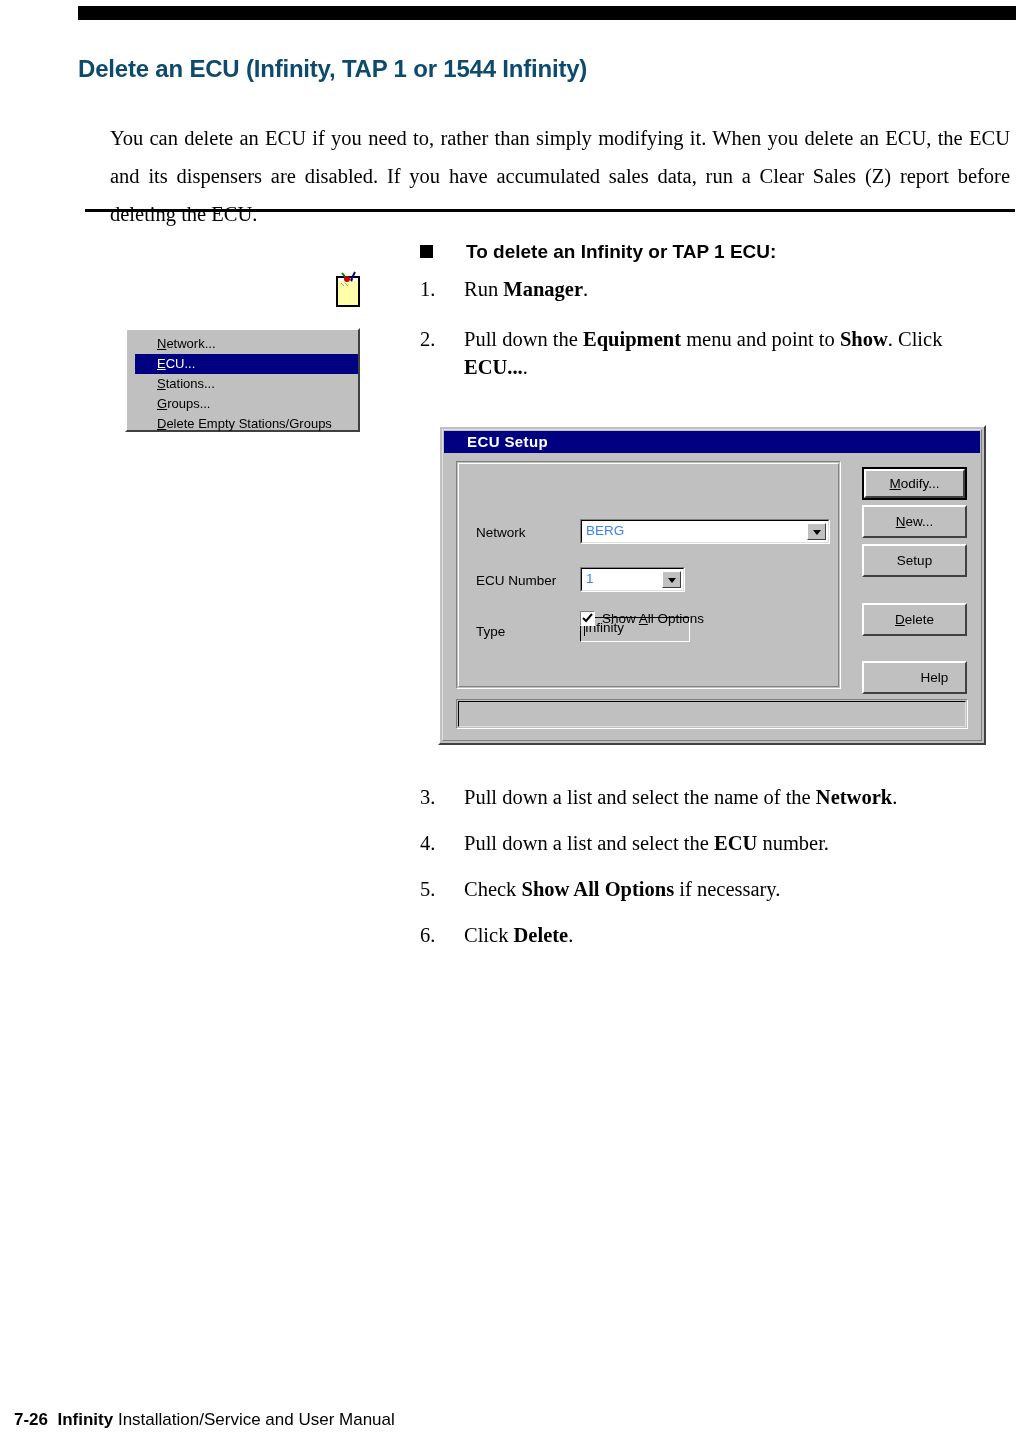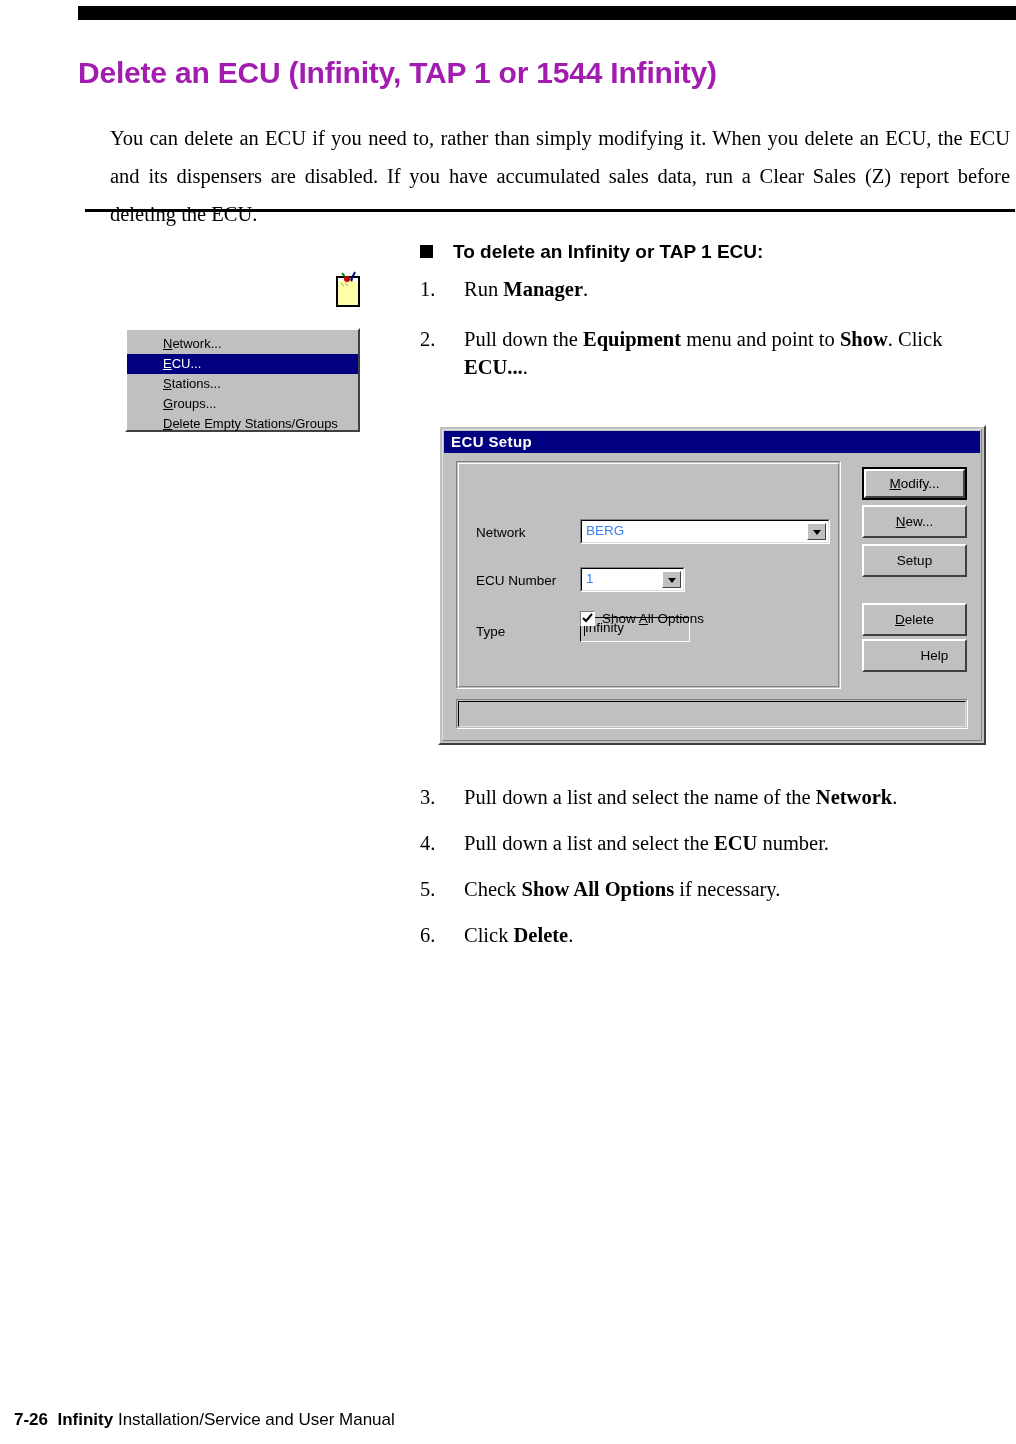--- a/index.html
+++ b/index.html
@@ -26,24 +26,24 @@
     height: 14px;
     background: #000000;
   }
   .page-title {
     position: absolute;
     left: 78px;
     top: 34px;
     width: 920px;
     font-family: "Liberation Sans", sans-serif;
     font-weight: bold;
-    font-size: 30px;
+    font-size: 24px;
     line-height: 38px;
     letter-spacing: -0.2px;
-    color: #a21caf;
+    color: #0c4a6e;
   }
   .intro-para {
     position: absolute;
     left: 110px;
     top: 98px;
     width: 900px;
     font-size: 20.5px;
     line-height: 38px;
     text-align: justify;
   }
@@ -70,21 +70,21 @@
     position: absolute;
     left: 420px;
     top: 240px;
     width: 580px;
     font-family: "Liberation Sans", sans-serif;
     font-weight: bold;
     font-size: 19px;
     line-height: 24px;
     display: flex;
     align-items: flex-start;
-    gap: 0;
+    gap: 13px;
   }
   .bullet-square {
     display: inline-block;
     width: 13px;
     height: 13px;
     background: #000000;
     margin-top: 5px;
     flex: 0 0 auto;
   }
   .proc-heading-text { margin-left: 20px; }
@@ -120,23 +120,24 @@
     border-right: 2px solid #404040;
     border-bottom: 2px solid #404040;
     box-sizing: border-box;
     font-family: "Liberation Sans", sans-serif;
     font-size: 13px;
     padding: 4px 0 0 0;
   }
   .menu-item {
     height: 20px;
     line-height: 20px;
-    padding-left: 36px;
+    padding-left: 22px;
     color: #000000;
     white-space: nowrap;
+    margin-left: 8px;
   }
   .menu-item.selected {
     background: #000080;
     color: #ffffff;
   }
   .menu-item u { text-decoration: underline; }
 
   
   .dlg {
     position: absolute;
@@ -166,21 +167,21 @@
     position: absolute;
     left: 4px;
     top: 4px;
     right: 4px;
     height: 22px;
     background: #000080;
     color: #ffffff;
     font-weight: bold;
     font-size: 15px;
     line-height: 22px;
-    padding-left: 7px;
+    padding-left: 23px;
     letter-spacing: 0.4px;
     box-sizing: border-box;
   }
   .group-box {
     position: absolute;
     left: 16px;
     top: 34px;
     width: 385px;
     height: 228px;
     border-top: 1px solid #808080;
@@ -474,20 +475,20 @@
     </span>
     <span id="chk-label">Show <u>A</u>ll Options</span>
   </div>
 
   <div class="btn default" style="left:422px; top:40px;padding-left:36px;">
     <span class="btn-face" id="btn-0"><u>M</u>odify...</span>
   </div>
   <div class="btn" style="left:422px; top:78px;" id="btn-1"><u>N</u>ew...</div>
   <div class="btn" style="left:422px; top:117px;" id="btn-2">Setup</div>
   <div class="btn" style="left:422px; top:176px;" id="btn-3"><u>D</u>elete</div>
-  <div class="btn" style="left:422px; top:212px;padding-left:40px;" id="btn-4">Help</div>
+  <div class="btn" style="left:422px; top:234px;padding-left:40px;" id="btn-4">Help</div>
 
   <div class="statusbar"></div>
 </div>
 
 <div class="footer">
   <b>7-26</b><span>&nbsp; </span><b>Infinity</b><span>&nbsp;</span><span>Installation/Service and User Manual</span>
 </div>
 
 </body></html>

